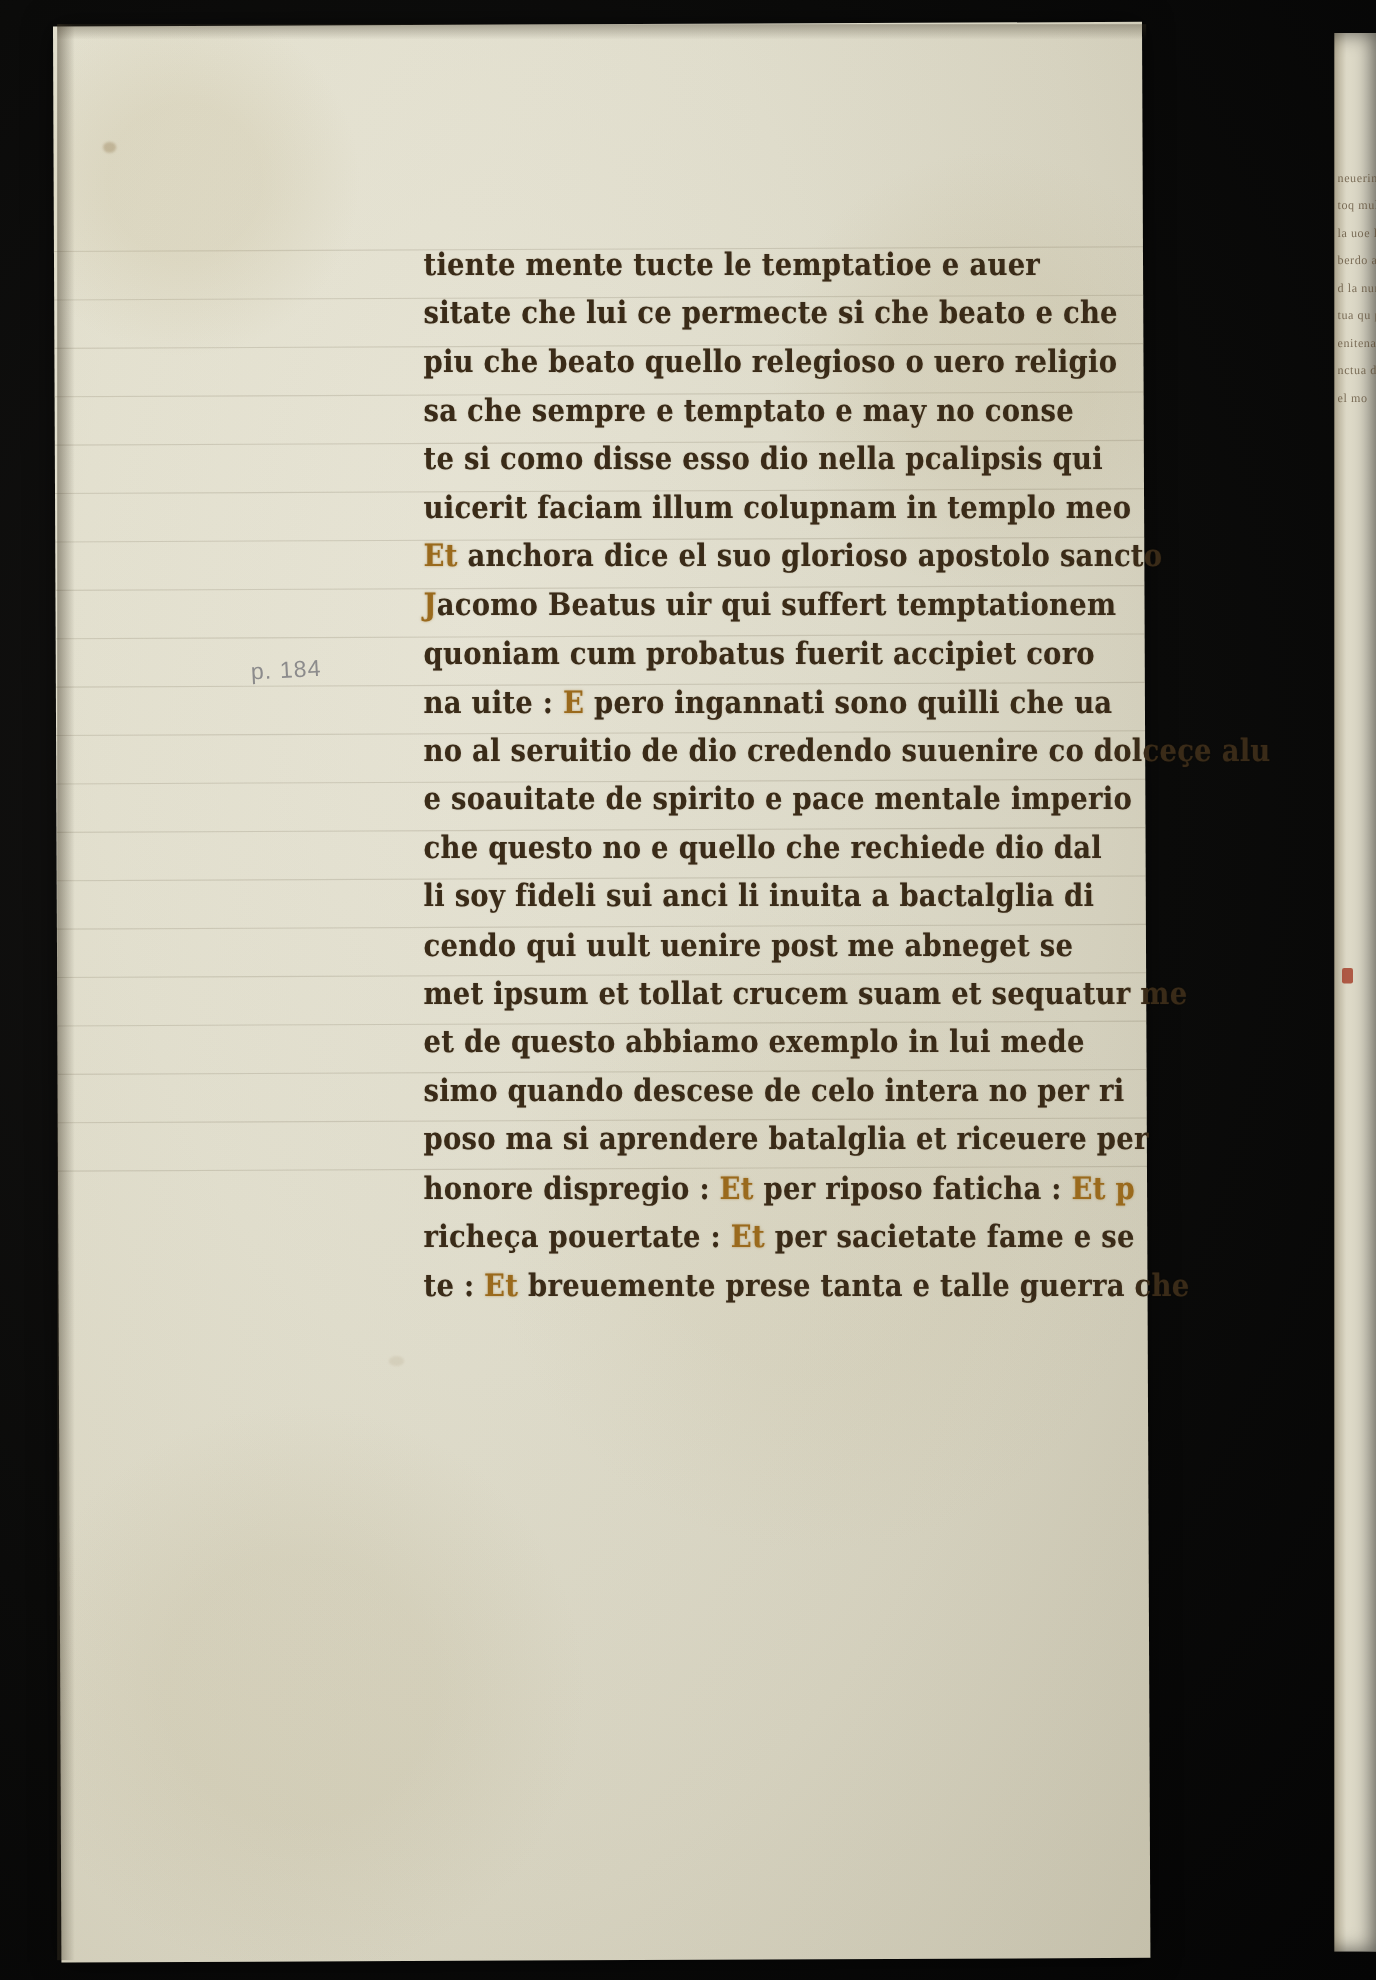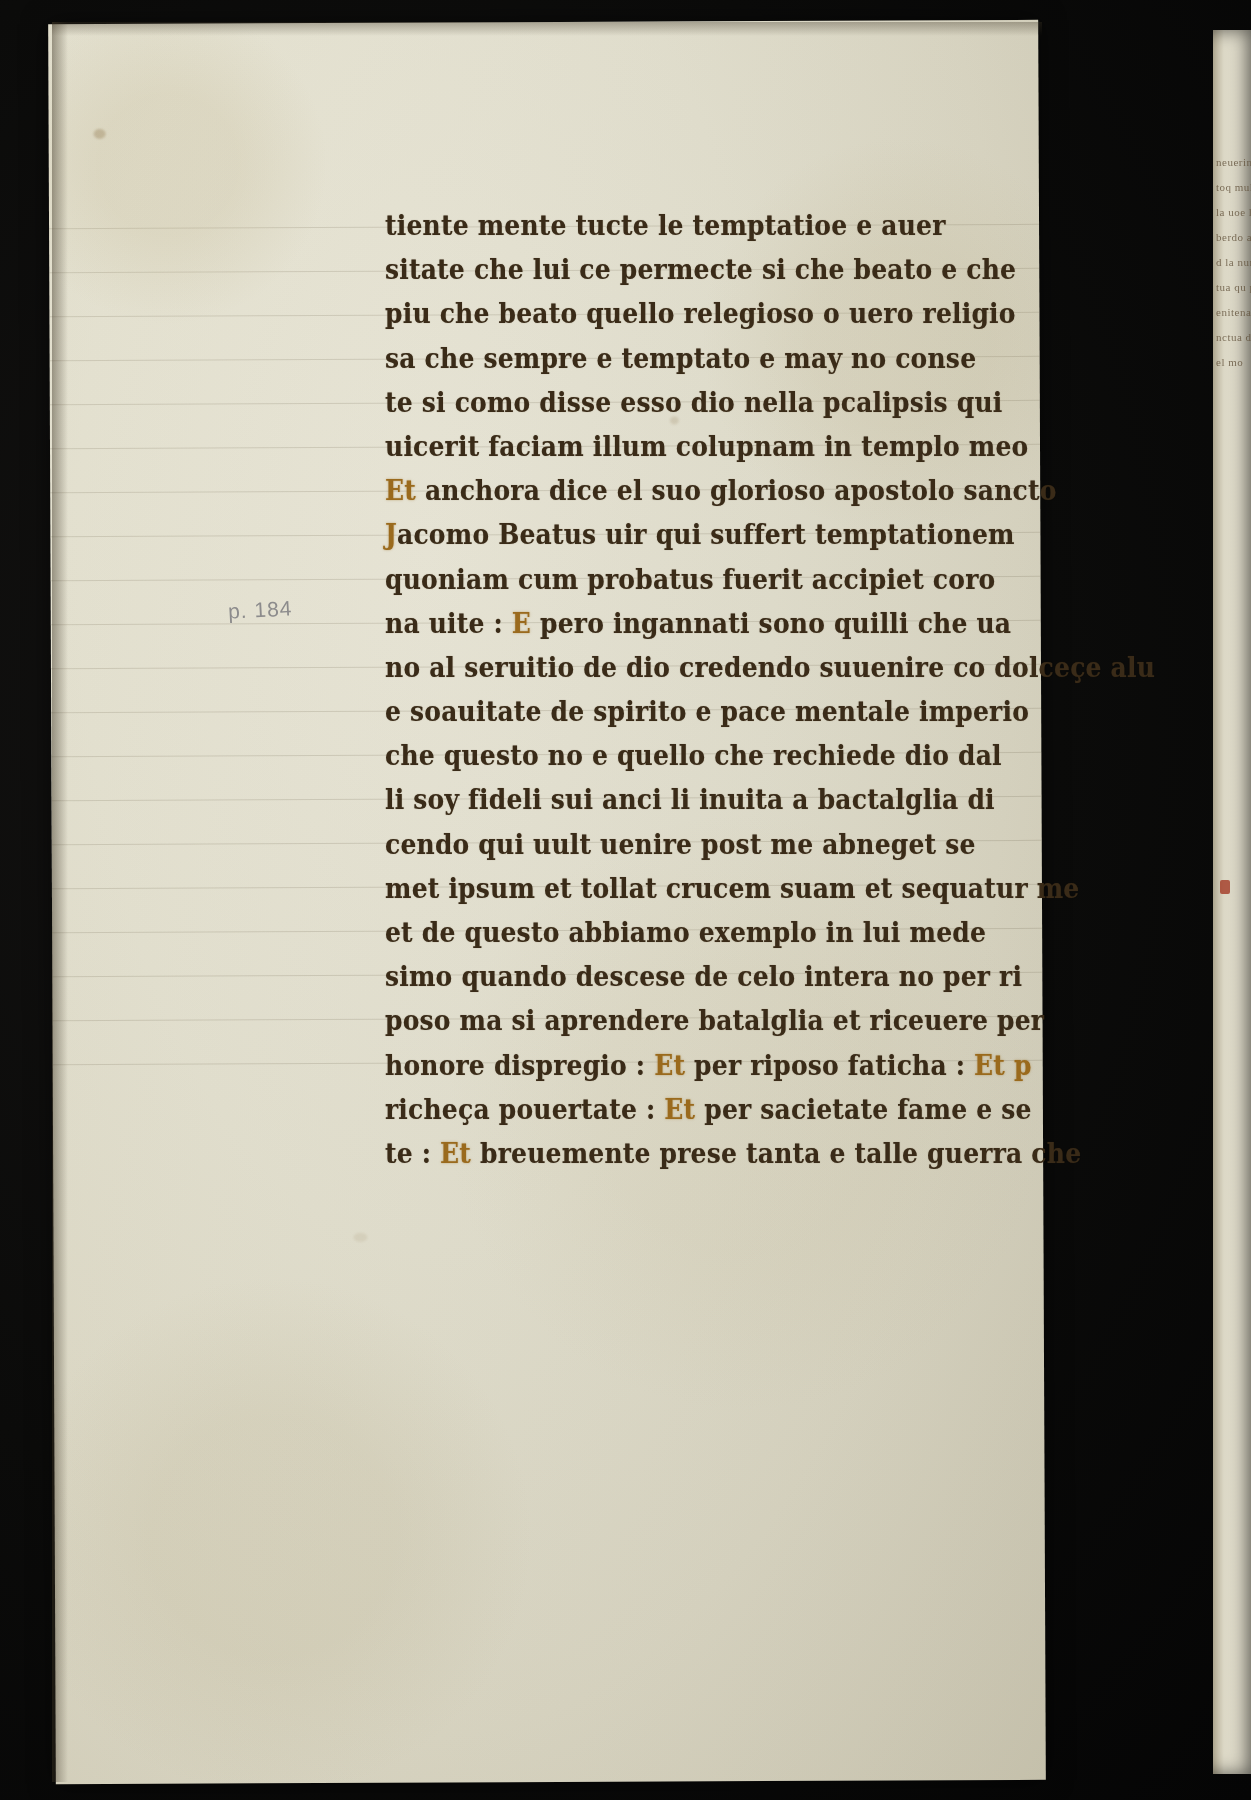--- a/index.html
+++ b/index.html
@@ -110,21 +110,21 @@
     left: 0;
     width: 100%;
     height: 1px;
     background: rgba(120,110,85,0.22);
   }
 
   
   .textblock {
     position: absolute;
     left: 385px;
-    top: 209px;
+    top: 224px;
     width: 660px;
   }
   .line {
     position: relative;
     height: 44.2px;
     white-space: nowrap;
     color: #3a2b18;
     font-family: "DejaVu Serif", serif;
     font-size: 25px;
     font-weight: 700;

